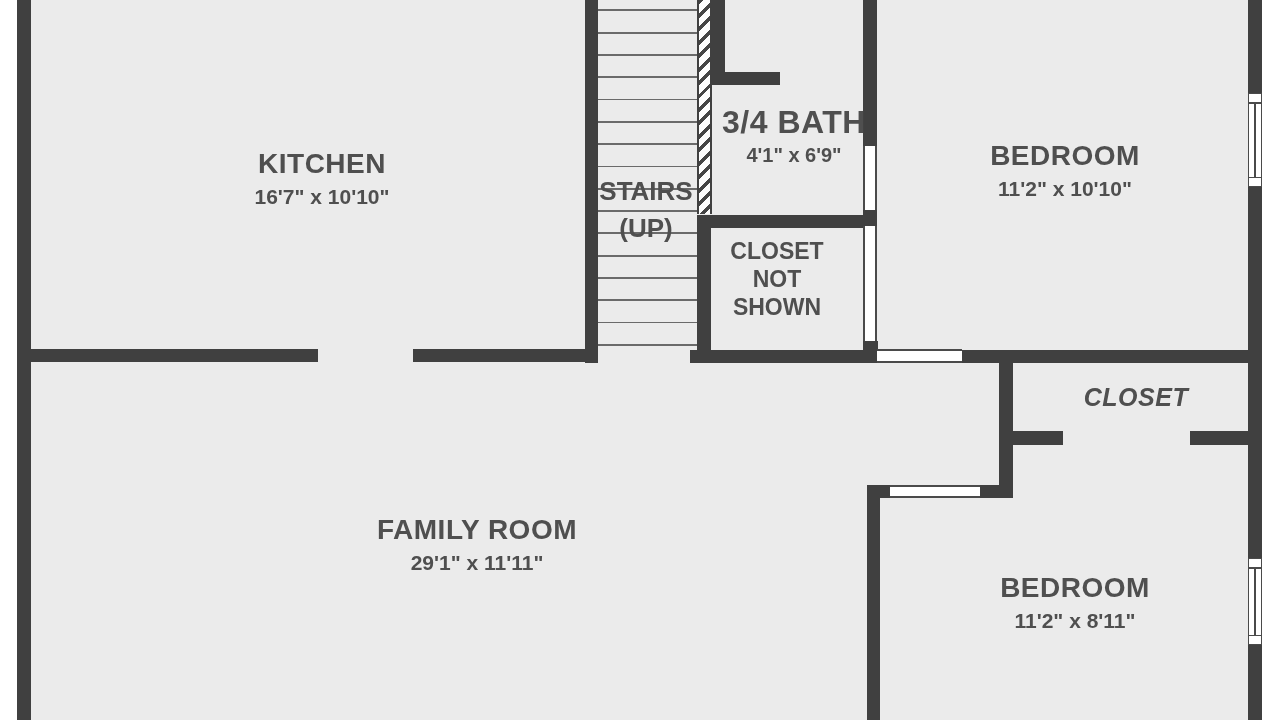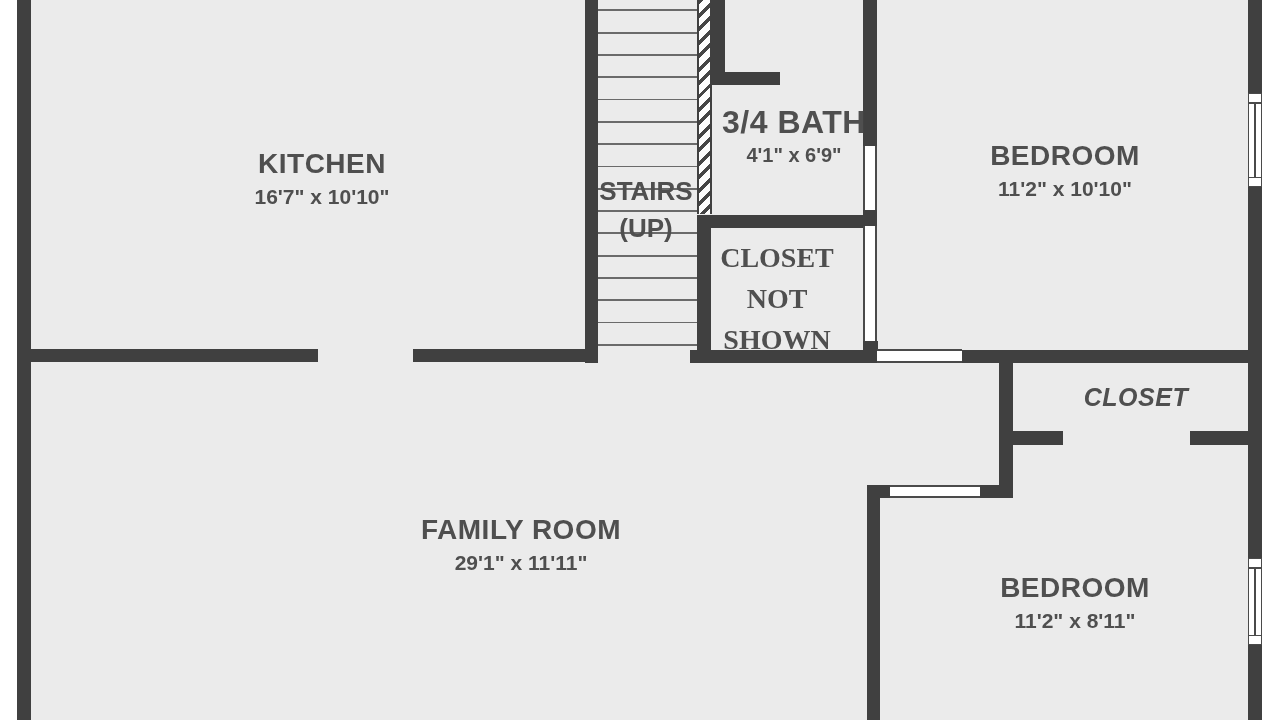--- a/index.html
+++ b/index.html
@@ -36,21 +36,21 @@
   .window .sill-bottom{position:absolute;left:0;right:0;bottom:8px;height:1.5px;background:#4a4a4a;}
   .window .pane{position:absolute;left:50%;margin-left:-1px;width:2px;top:9px;bottom:9px;background:#4a4a4a;}
   .room-label{
     position:absolute;transform:translateX(-50%);
     text-align:center;color:#4f4f4f;font-weight:700;white-space:nowrap;
   }
   .room-label .name{font-size:28px;letter-spacing:.5px;line-height:32px;}
   .room-label .dims{font-size:21px;line-height:24px;margin-top:5px;}
   .room-label.small .name{font-size:25px;}
   .room-label.small .dims{font-size:20px;}
-  .stacked{white-space:normal;width:130px;font-size:28px;line-height:41px;font-family:Liberation Serif, serif;}
+  .stacked{white-space:normal;width:130px;font-size:23px;line-height:28px;}
   .stairs-label{font-size:26px;line-height:37px;}
 </style>
 </head>
 <body>
 
 <div class="plan">
 
   <div class="floor" style="left:17px;top:0;width:1245px;height:720px;"></div>
 
   <div class="treads" style="left:598px;top:-11px;width:99px;height:363px;"></div>
@@ -120,21 +120,21 @@
   </div>
 
   <div class="room-label stacked" style="left:777px;top:237px;">
     <div>CLOSET NOT SHOWN</div>
   </div>
 
   <div class="room-label" style="left:1136px;top:381px;">
     <div class="name" style="font-size:25px;font-style:italic;">CLOSET</div>
   </div>
 
-  <div class="room-label" style="left:477px;top:514px;margin-left:44px;">
+  <div class="room-label" style="left:477px;top:514px;">
     <div class="name">FAMILY ROOM</div>
     <div class="dims">29'1" x 11'11"</div>
   </div>
 
   <div class="room-label" style="left:1075px;top:572px;">
     <div class="name">BEDROOM</div>
     <div class="dims">11'2" x 8'11"</div>
   </div>
 
 </div>

